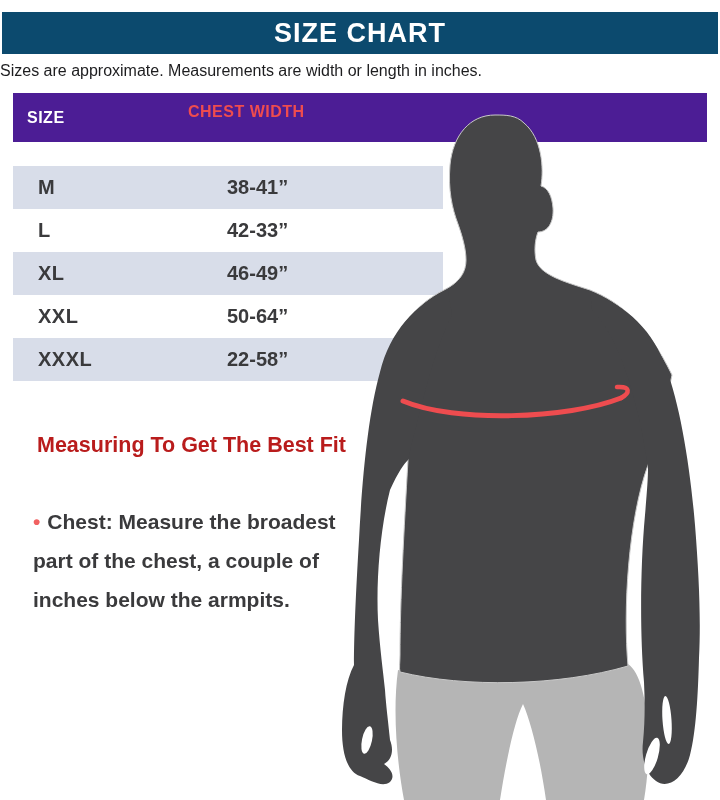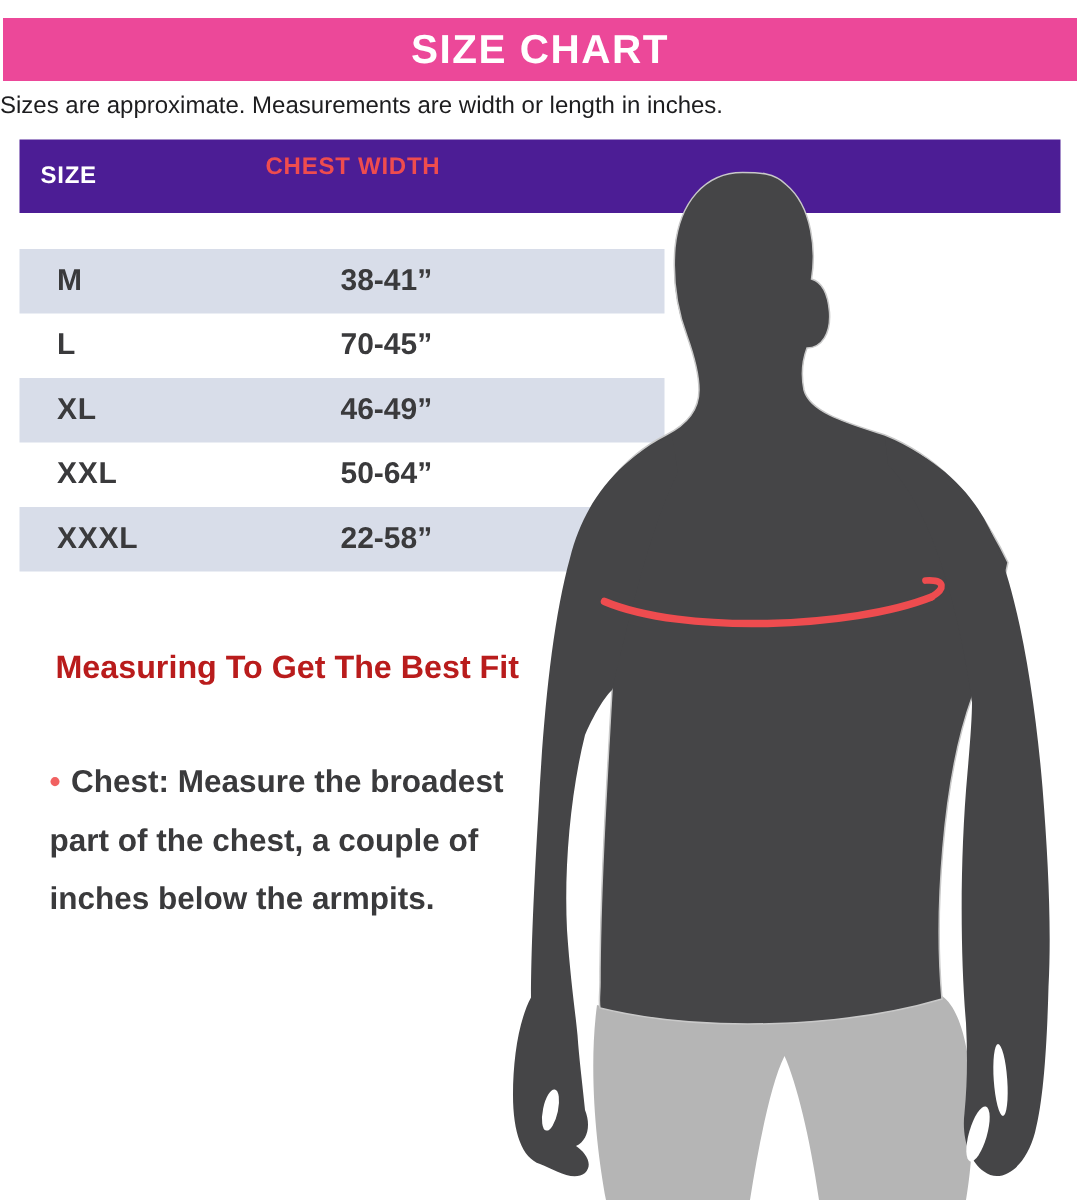--- a/index.html
+++ b/index.html
@@ -2,36 +2,36 @@
 <html><head>
 <meta charset="utf-8">
 <style>
   html,body{margin:0;padding:0;background:#ffffff;}
   .page{
     position:relative;width:720px;height:800px;background:#ffffff;
     font-family:"Liberation Sans","DejaVu Sans",sans-serif;overflow:hidden;
   }
   .top-bar{
     position:absolute;left:2px;top:12px;width:716px;height:42px;
-    background:#ec4899;color:#ffffff;display:flex;align-items:center;justify-content:center;
+    background:#0c4a6e;color:#ffffff;display:flex;align-items:center;justify-content:center;
     font-size:27px;font-weight:bold;letter-spacing:1px;
   }
   .subtitle{
     position:absolute;left:0;top:62px;width:608px;text-align:left;
     font-size:16px;color:#1d1d1f;
   }
   .table-header{
     position:absolute;left:13px;top:93px;width:694px;height:49px;background:#4c1d95;
   }
   .table-header .col-size{
     position:absolute;left:14px;top:0;height:49px;display:flex;align-items:center;
     color:#ffffff;font-weight:bold;font-size:16px;letter-spacing:0.5px;
   }
   .table-header .col-chest{
-    position:absolute;left:164px;top:0;height:38px;display:flex;align-items:center;
+    position:absolute;left:175px;top:0;height:38px;display:flex;align-items:center;
     color:#ef4c4e;font-weight:bold;font-size:16px;letter-spacing:0.5px;
   }
   .rows{position:absolute;left:13px;top:166px;width:430px;}
   .row{position:relative;height:43px;display:flex;align-items:center;}
   .row:nth-child(odd){background:#d8dde9;}
   .row .size-label{
     margin-left:25px;font-weight:bold;font-size:20px;color:#3a3a3c;letter-spacing:0.5px;
   }
   .row .chest-value{
     position:absolute;left:190px;font-weight:bold;font-size:20px;color:#3a3a3c;margin-left:24px;
@@ -62,21 +62,21 @@
     <span class="col-chest">CHEST WIDTH</span>
   </div>
 
   <div class="rows">
     <div class="row">
       <span class="size-label">M</span>
       <span class="chest-value">38-41”</span>
     </div>
     <div class="row">
       <span class="size-label">L</span>
-      <span class="chest-value">70-45”</span>
+      <span class="chest-value">42-33”</span>
     </div>
     <div class="row">
       <span class="size-label">XL</span>
       <span class="chest-value">46-49”</span>
     </div>
     <div class="row">
       <span class="size-label">XXL</span>
       <span class="chest-value">50-64”</span>
     </div>
     <div class="row">

